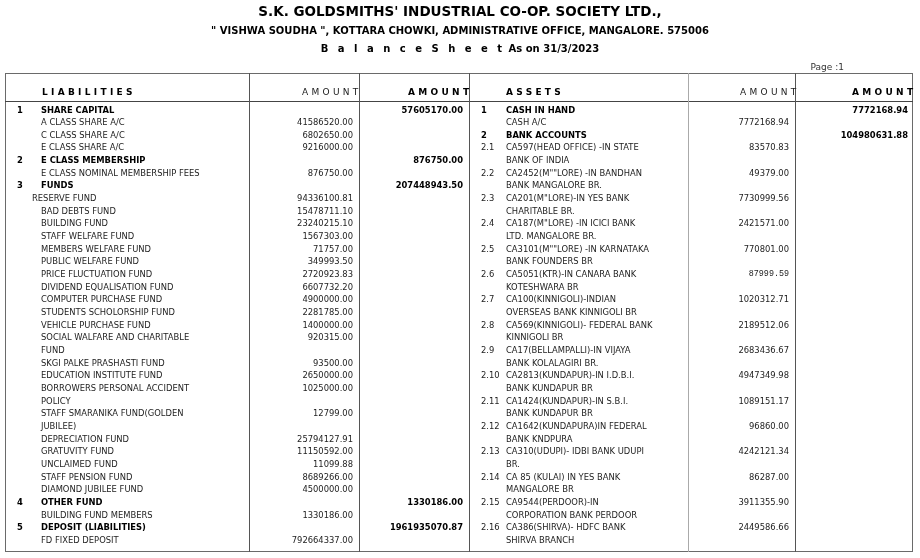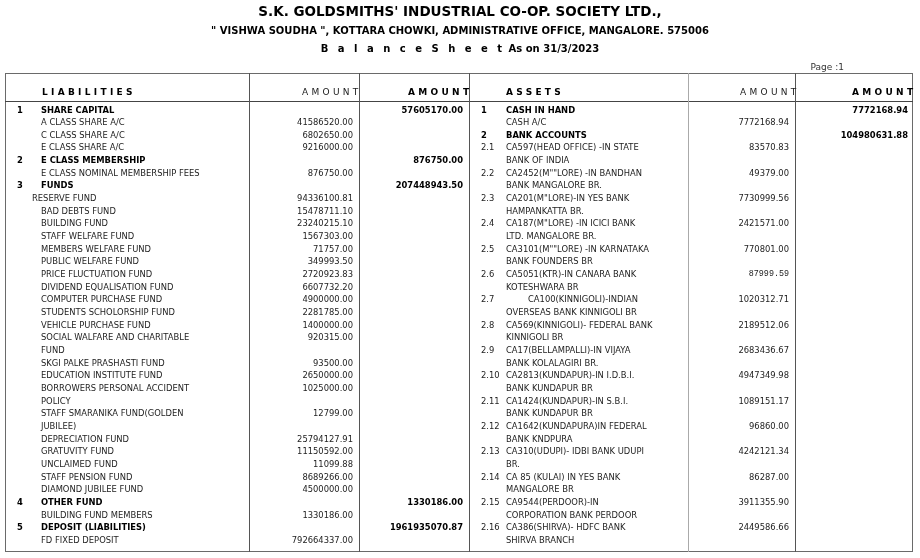--- a/index.html
+++ b/index.html
@@ -131,35 +131,35 @@
     <div class="row" style="left: 506px; top: 141.48px;">CA597(HEAD OFFICE) -IN STATE</div>
     <div class="row num" style="left: 689px; width: 100px; top: 141.48px;">83570.83</div>
     <div class="row" style="left: 506px; top: 154.14px;">BANK OF INDIA</div>
     <div class="lno" style="left: 481px; top: 166.8px;">2.2</div>
     <div class="row" style="left: 506px; top: 166.8px;">CA2452(M""LORE) -IN BANDHAN</div>
     <div class="row num" style="left: 689px; width: 100px; top: 166.8px;">49379.00</div>
     <div class="row" style="left: 506px; top: 179.46px;">BANK MANGALORE BR.</div>
     <div class="lno" style="left: 481px; top: 192.12px;">2.3</div>
     <div class="row" style="left: 506px; top: 192.12px;">CA201(M"LORE)-IN YES BANK</div>
     <div class="row num" style="left: 689px; width: 100px; top: 192.12px;">7730999.56</div>
-    <div class="row" style="left: 506px; top: 204.78px;">HAMPANKATTA BR.</div>
+    <div class="row" style="left: 506px; top: 204.78px;">CHARITABLE BR.</div>
     <div class="lno" style="left: 481px; top: 217.44px;">2.4</div>
     <div class="row" style="left: 506px; top: 217.44px;">CA187(M"LORE) -IN ICICI BANK</div>
     <div class="row num" style="left: 689px; width: 100px; top: 217.44px;">2421571.00</div>
     <div class="row" style="left: 506px; top: 230.1px;">LTD. MANGALORE BR.</div>
     <div class="lno" style="left: 481px; top: 242.76px;">2.5</div>
     <div class="row" style="left: 506px; top: 242.76px;">CA3101(M""LORE) -IN KARNATAKA</div>
     <div class="row num" style="left: 689px; width: 100px; top: 242.76px;">770801.00</div>
     <div class="row" style="left: 506px; top: 255.42px;">BANK FOUNDERS BR</div>
     <div class="lno" style="left: 481px; top: 268.08px;">2.6</div>
     <div class="row" style="left: 506px; top: 268.08px;">CA5051(KTR)-IN CANARA BANK</div>
     <div class="row num" style="left: 689px; width: 100px; top: 268.08px; font-family: Liberation Mono, monospace;">87999.59</div>
     <div class="row" style="left: 506px; top: 280.74px;">KOTESHWARA BR</div>
     <div class="lno" style="left: 481px; top: 293.4px;">2.7</div>
-    <div class="row" style="left: 506px; top: 293.4px; margin-left: 22px;">CA100(KINNIGOLI)-INDIAN</div>
+    <div class="row" style="left: 506px; top: 293.4px;">CA100(KINNIGOLI)-INDIAN</div>
     <div class="row num" style="left: 689px; width: 100px; top: 293.4px;">1020312.71</div>
     <div class="row" style="left: 506px; top: 306.06px;">OVERSEAS BANK KINNIGOLI BR</div>
     <div class="lno" style="left: 481px; top: 318.72px;">2.8</div>
     <div class="row" style="left: 506px; top: 318.72px;">CA569(KINNIGOLI)- FEDERAL BANK</div>
     <div class="row num" style="left: 689px; width: 100px; top: 318.72px;">2189512.06</div>
     <div class="row" style="left: 506px; top: 331.38px;">KINNIGOLI BR</div>
     <div class="lno" style="left: 481px; top: 344.04px;">2.9</div>
     <div class="row" style="left: 506px; top: 344.04px;">CA17(BELLAMPALLI)-IN VIJAYA</div>
     <div class="row num" style="left: 689px; width: 100px; top: 344.04px;">2683436.67</div>
     <div class="row" style="left: 506px; top: 356.7px;">BANK KOLALAGIRI BR.</div>

